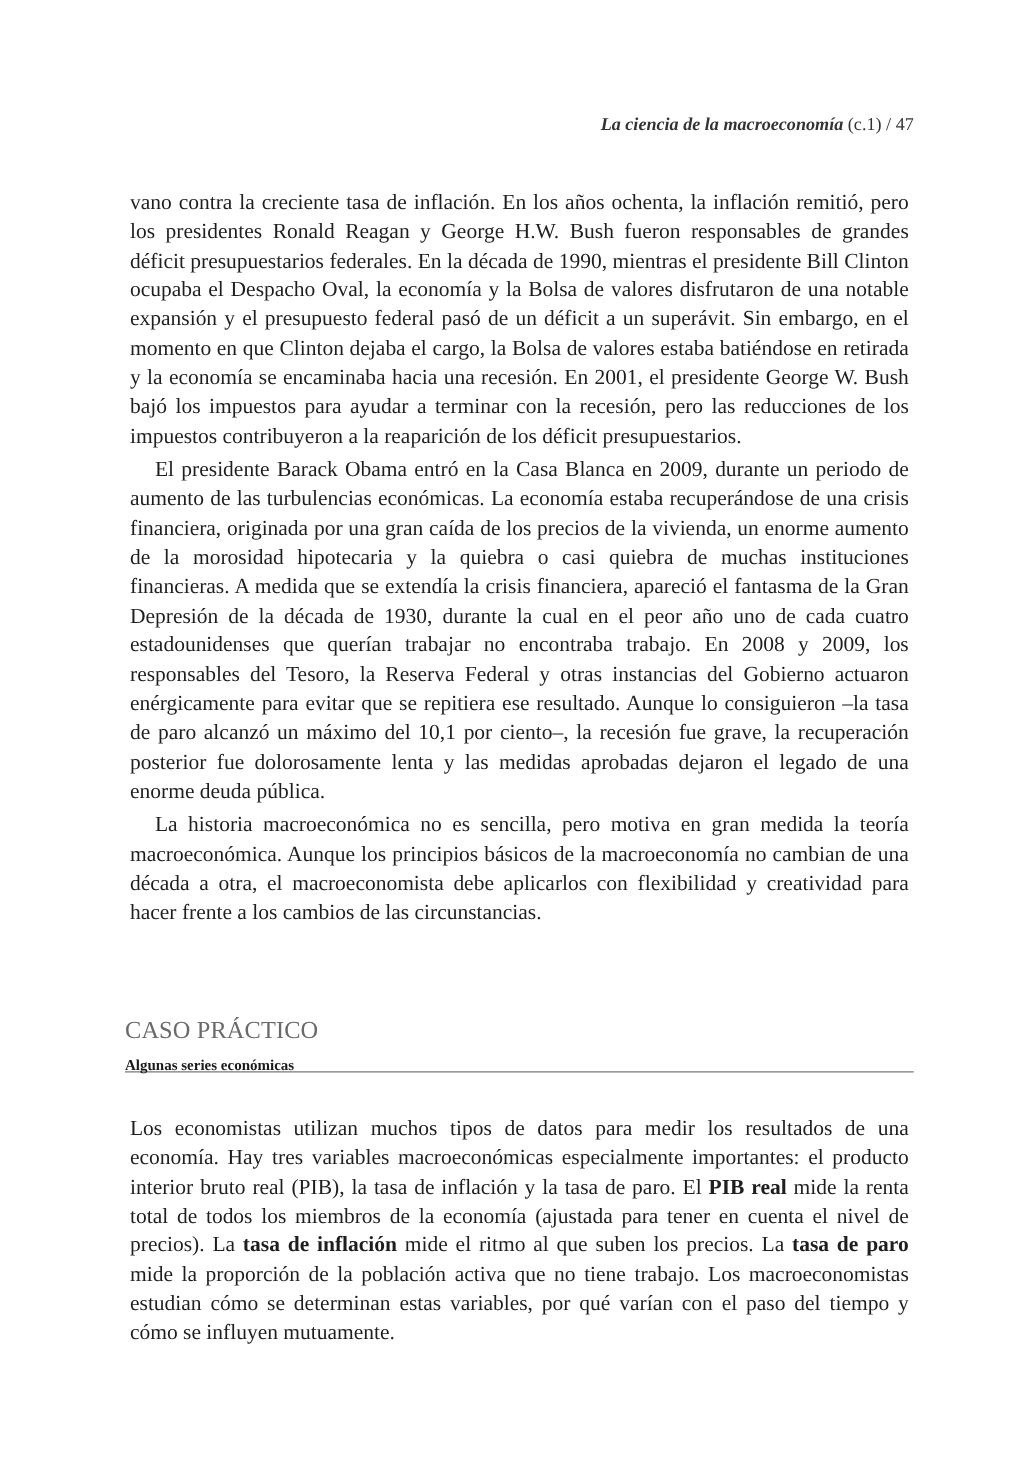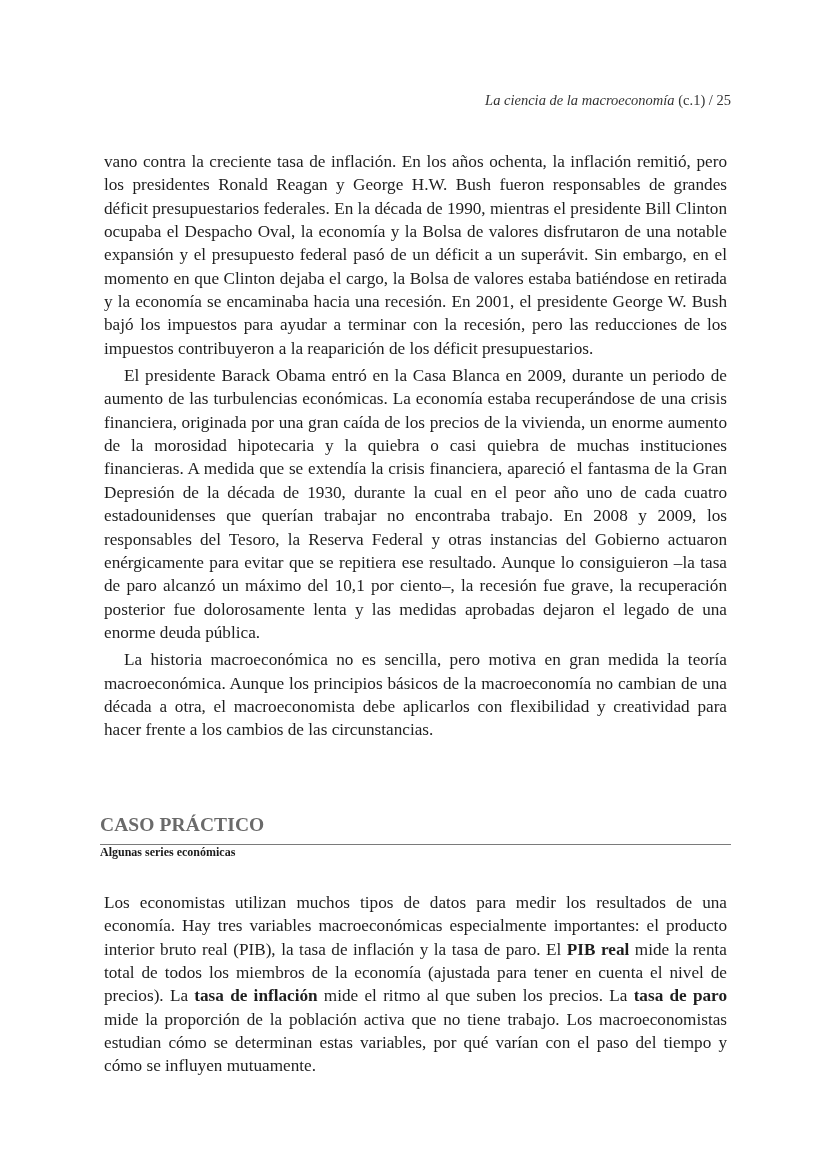--- a/index.html
+++ b/index.html
@@ -6,51 +6,51 @@
   body {
     width: 828px; height: 1168px; position: relative; overflow: hidden;
     font-family: "Liberation Serif", "DejaVu Serif", serif;
     color: #1e1e1e;
   }
   .running-head {
     position: absolute; top: 92px; right: 97px;
     font-size: 14.5px; color: #333;
     white-space: nowrap;
   }
-  .running-head .it { font-style: italic; }
+  .running-head .it { font-style: italic; font-weight: bold; }
   .text-block {
     position: absolute; left: 100px; width: 631px;
     font-size: 17.2px; line-height: 23.35px;
     text-align: justify; hyphens: manual;
   }
   .text-block p { margin: 4px; }
   .text-block p.indent { text-indent: 20px; }
   #main-text { top: 146px; }
   .case-heading {
     position: absolute; left: 100px; width: 631px; top: 814px;
-    font-size: 19.5px; font-weight: bold; color: #6a6a6a;
+    font-size: 19.5px; font-weight: normal; color: #6a6a6a;
     letter-spacing: 0.1px;
-    padding-bottom: 8px;
+    padding-bottom: 21px;
     border-bottom: 1.6px solid #7a7a7a;
   }
   .case-subheading {
     position: absolute; left: 100px; top: 845px;
     font-size: 12px; font-weight: bold; color: #1a1a1a;
   }
   #case-text { top: 887px; }
   b { font-weight: bold; }
 </style>
 </head>
 <body>
 
 <div class="running-head">
   <span class="it">La ciencia de la macroeconomía</span>
   <span>(c.1)</span>
   <span>/</span>
-  <span>25</span>
+  <span>47</span>
 </div>
 
 <div class="text-block" id="main-text">
   <p>vano contra la creciente tasa de inflación. En los años ochenta, la inflación remitió, pero los presidentes Ronald Reagan y George H.W. Bush fueron responsables de grandes déficit presupuestarios federales. En la década de 1990, mientras el pre­sidente Bill Clinton ocupaba el Despacho Oval, la economía y la Bolsa de valores disfrutaron de una notable expansión y el presupuesto federal pasó de un déficit a un superávit. Sin embargo, en el momento en que Clinton  dejaba el cargo, la Bol­sa de valores estaba batiéndose en retirada y la economía se encaminaba hacia una recesión. En 2001, el presidente George W. Bush bajó los impuestos para ayudar a terminar con la recesión, pero las reducciones de los impuestos contribuyeron a la reaparición de los déficit presupuestarios.</p>
   <p class="indent">El presidente Barack Obama entró en la Casa Blanca en 2009, durante un pe­riodo de aumento de las turbulencias económicas. La economía estaba recupe­rándose de una crisis financiera, originada por una gran caída de los precios de la vivienda, un enorme aumento de la morosidad hipotecaria y la quiebra o casi quiebra de muchas instituciones financieras. A medida que se extendía la crisis financiera, apareció el fantasma de la Gran Depresión de la década de 1930, du­rante la cual en el peor año uno de cada cuatro estadounidenses que querían trabajar no encontraba trabajo. En 2008 y 2009, los responsables del Tesoro, la Re­serva Federal y otras instancias del Gobierno actuaron enérgicamente para evitar que se repitiera ese resultado. Aunque lo consiguieron –la tasa de paro alcanzó un máximo del 10,1 por ciento–, la recesión fue grave, la recuperación posterior fue dolorosamente lenta y las medidas aprobadas dejaron el legado de una enorme deuda pública.</p>
   <p class="indent">La historia macroeconómica no es sencilla, pero motiva en gran medida la teo­ría macroeconómica. Aunque los principios básicos de la macroeconomía no cam­bian de una década a otra, el macroeconomista debe aplicarlos con flexibilidad y creatividad para hacer frente a los cambios de las circunstancias.</p>
 </div>
 
 <div class="case-heading">CASO PRÁCTICO</div>
 <div class="case-subheading">Algunas series económicas</div>

